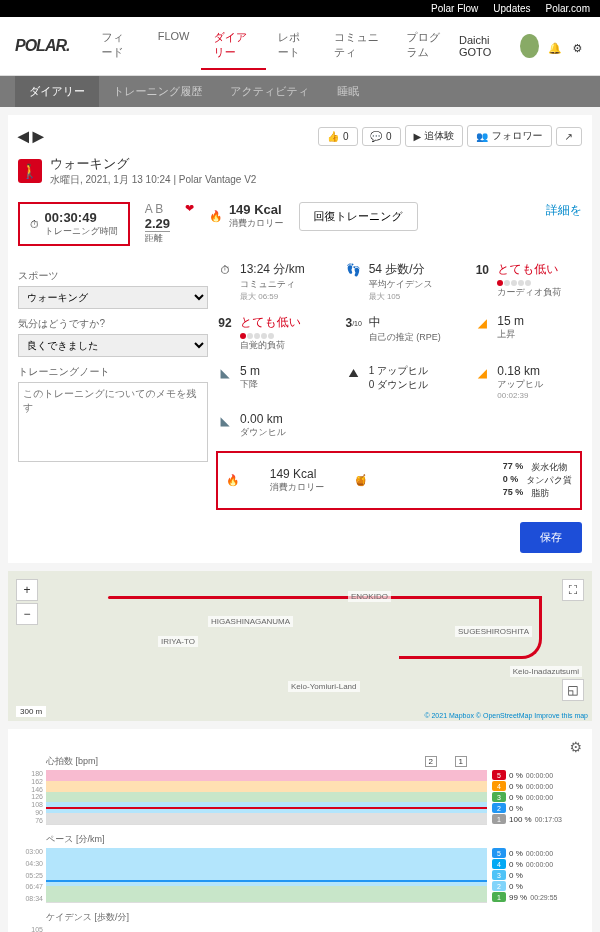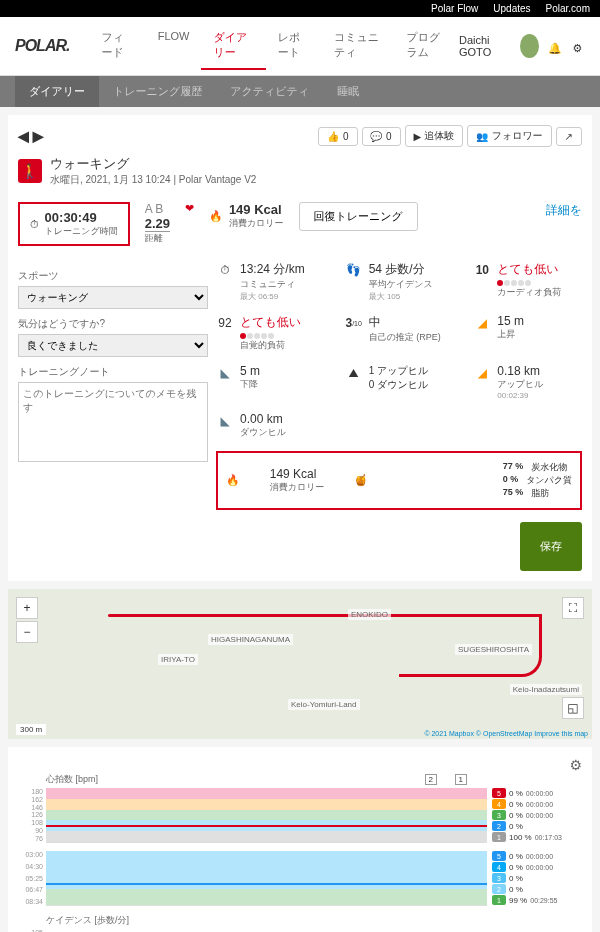--- a/index.html
+++ b/index.html
@@ -46,21 +46,21 @@
 .metric-v{font-size:12px;font-weight:normal}
 .metric-l{font-size:9px;color:#666}
 .metric-s{font-size:8px;color:#999}
 .dots{display:flex;gap:1px;margin-top:2px}
 .dot{width:6px;height:6px;border-radius:50%;background:#ddd}
 .dot.on{background:#d6001c}
 .macro-box{border:2px solid #d6001c;padding:8px;grid-column:span 3;display:flex;gap:30px;align-items:center}
 .macro-right{margin-left:auto;font-size:9px}
 .macro-right div{display:flex;gap:8px}
 .save-row{text-align:right;margin-top:12px}
-.save-btn{background:#4d7c0f;color:#fff;border:none;padding:17px 20px;border-radius:3px;font-size:11px;cursor:pointer}
+.save-btn{background:#1d4ed8;color:#fff;border:none;padding:8px 20px;border-radius:3px;font-size:11px;cursor:pointer}
 .map{background:#e8ebe0;height:150px;margin:8px;position:relative;overflow:hidden}
 .map-controls{position:absolute;left:8px;top:8px;display:flex;flex-direction:column;gap:2px}
 .map-btn{width:22px;height:22px;background:#fff;border:1px solid #ccc;display:flex;align-items:center;justify-content:center;cursor:pointer;font-size:12px}
 .map-path{position:absolute;top:25px;left:100px;right:50px;height:3px;background:#d6001c;border-radius:2px}
 .map-path::after{content:'';position:absolute;right:0;top:0;width:140px;height:60px;border-right:3px solid #d6001c;border-bottom:3px solid #d6001c;border-radius:0 0 20px 0}
 .map-label{position:absolute;font-size:8px;color:#666;background:rgba(255,255,255,0.7);padding:1px 3px}
 .map-scale{position:absolute;bottom:4px;left:8px;font-size:8px;background:#fff;padding:1px 4px}
 .map-attr{position:absolute;bottom:2px;right:4px;font-size:7px;color:#0088cc}
 .charts{background:#fff;margin:8px;padding:10px}
 .chart{position:relative;margin-bottom:8px}
@@ -199,21 +199,21 @@
               <span class="dot on"></span>
               <span class="dot"></span>
               <span class="dot"></span>
               <span class="dot"></span>
               <span class="dot"></span>
             </div>
             <div class="metric-l">カーディオ負荷</div>
           </div>
         </div>
       <div class="metric">
-          <span class="metric-icon" style="font-weight:normal">92</span>
+          <span class="metric-icon" style="font-weight:bold">92</span>
           <div>
             <div class="metric-v" style="color:#d6001c">とても低い</div>
             <div class="dots">
               <span class="dot on"></span>
               <span class="dot"></span>
               <span class="dot"></span>
               <span class="dot"></span>
               <span class="dot"></span>
             </div>
             <div class="metric-l">自覚的負荷</div>
@@ -354,20 +354,21 @@
               </div>
               <div class="zone-row">
                 <span class="zone-badge" style="background:#9e9e9e">1</span>
                 <span>100 %</span>
                 <span class="zone-time">00:17:03</span>
               </div>
             </div>
           </div>
         </div>
         <div class="chart">
+          <div class="chart-title">ペース [分/km]</div>
           <div class="chart-area pace-bg">
             <div class="y-labels">
               <span>03:00</span>
               <span>04:30</span>
               <span>05:25</span>
               <span>06:47</span>
               <span>08:34</span>
             </div>
             <div class="chart-line blue"></div>
             <div class="zone-bars">

